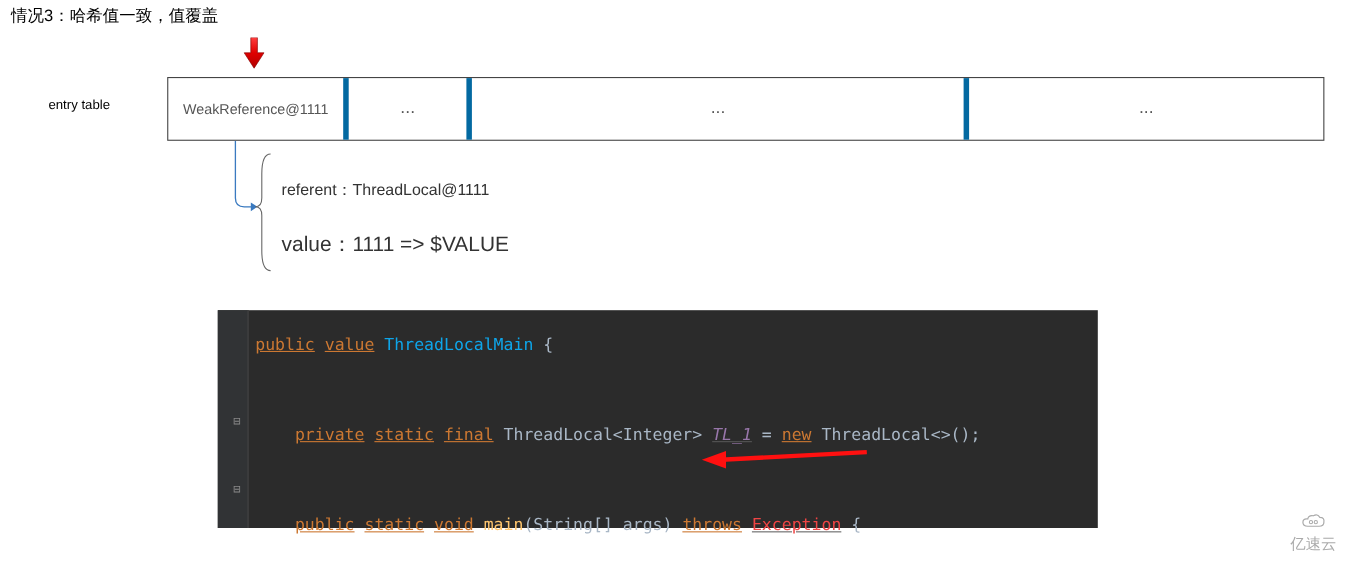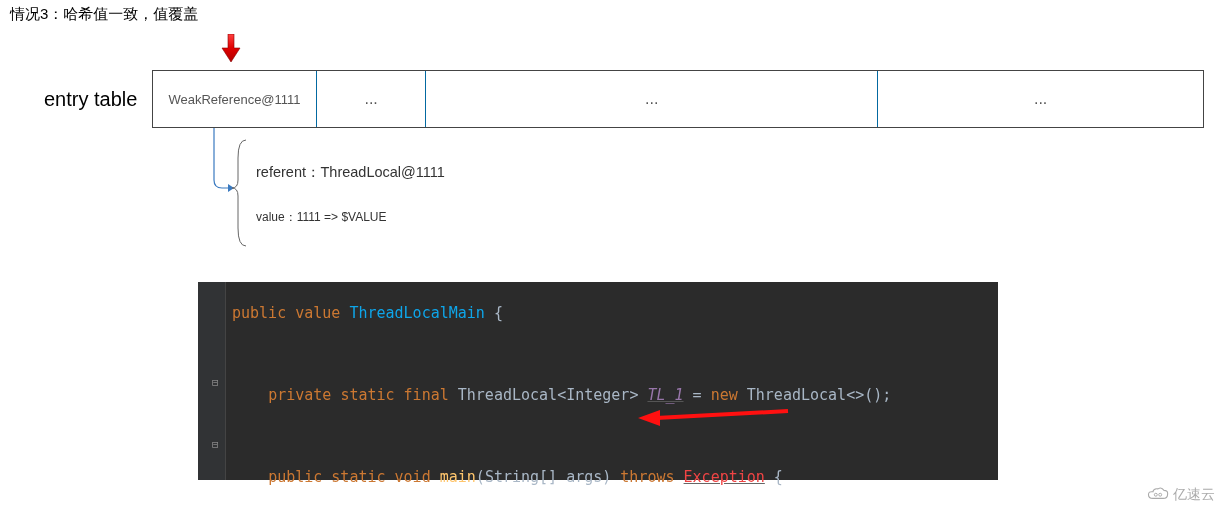--- a/index.html
+++ b/index.html
@@ -26,35 +26,35 @@
   .red-arrow-down {
     position: absolute;
     top: 34px;
     left: 220px;
   }
 
   .table-label {
     position: absolute;
     top: 88px;
     left: 44px;
-    font-size: 20px;
+    font-size: 12px;
     color: #000;
   }
 
   .entry-table {
     position: absolute;
     top: 70px;
     left: 152px;
     width: 1052px;
     height: 58px;
     display: flex;
     border: 1px solid #444;
   }
   .entry-cell {
-    border-right: 1px solid #0369a1;
+    border-right: 5px solid #0369a1;
     display: flex;
     align-items: center;
     justify-content: center;
     font-size: 13px;
     color: #555;
   }
   .cell-0 { width: 164px; }
   .cell-1 { flex: 0.6; font-size: 16px; }
   .cell-2 { flex: 2.5; font-size: 16px; }
   .cell-3 { flex: 1.8; font-size: 16px; border-right: none; }
@@ -69,21 +69,21 @@
     position: absolute;
     top: 163px;
     left: 256px;
     font-size: 14.5px;
     color: #333;
   }
   .detail-value {
     position: absolute;
     top: 209px;
     left: 256px;
-    font-size: 12px;
+    font-size: 19px;
     color: #333;
   }
 
   
   .code-block {
     position: absolute;
     top: 282px;
     left: 198px;
     width: 800px;
     height: 198px;
@@ -107,21 +107,21 @@
     font-size:11px;
     color:#888;
     line-height:10px;
   }
   .code-lines {
     padding: 0 0 0 6px;
     white-space: pre;
     position: relative;
   }
   .code-lines .line { height: 20.5px; }
-  .kw { color: #cc7832; }
+  .kw { color: #cc7832; text-decoration: underline; }
   .type { color: #a9b7c6; }
   .num { color: #6897bb; }
   .cls { color: #0ea5e9; }
   .fld { color: #9876aa; font-style: italic; text-decoration: underline; text-decoration-color:#555;}
   .fld2 { color: #9876aa; font-style: italic; }
   .mth { color: #ffc66d; }
   .exc { color: #ef4444; text-decoration: underline; text-decoration-color:#666;}
   .pun { color: #a9b7c6; }
   .brc { color: #a9b7c6; }
 
@@ -131,21 +131,23 @@
     left: 638px;
   }
 
   .watermark {
     position: absolute;
     bottom: 6px;
     right: 10px;
     color: #aaa;
     font-size: 14px;
     display:flex;
+    align-items:center;
     gap:4px;
+    flex-direction:column;
   }
   .watermark-icon {
     width:22px;height:16px;
   }
 </style>
 </head>
 <body>
 
 <div class="title">情况3：哈希值一致，值覆盖</div>
 

